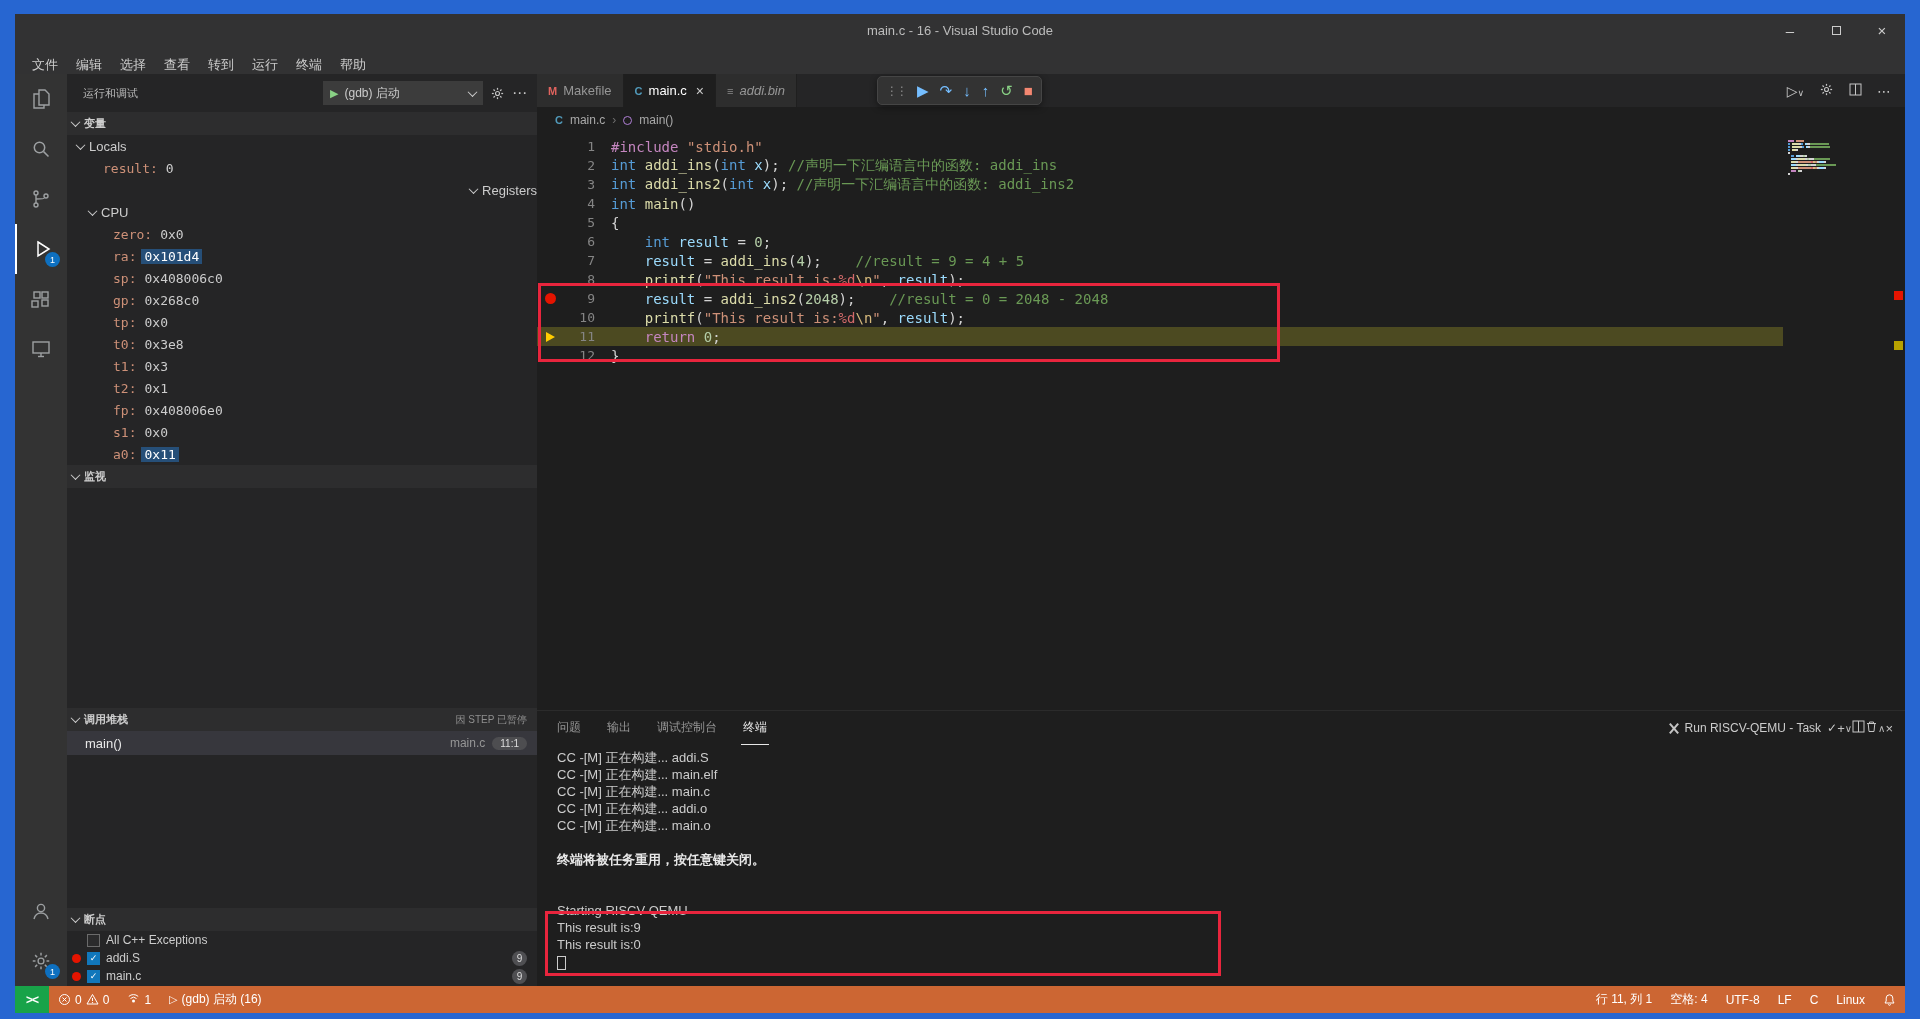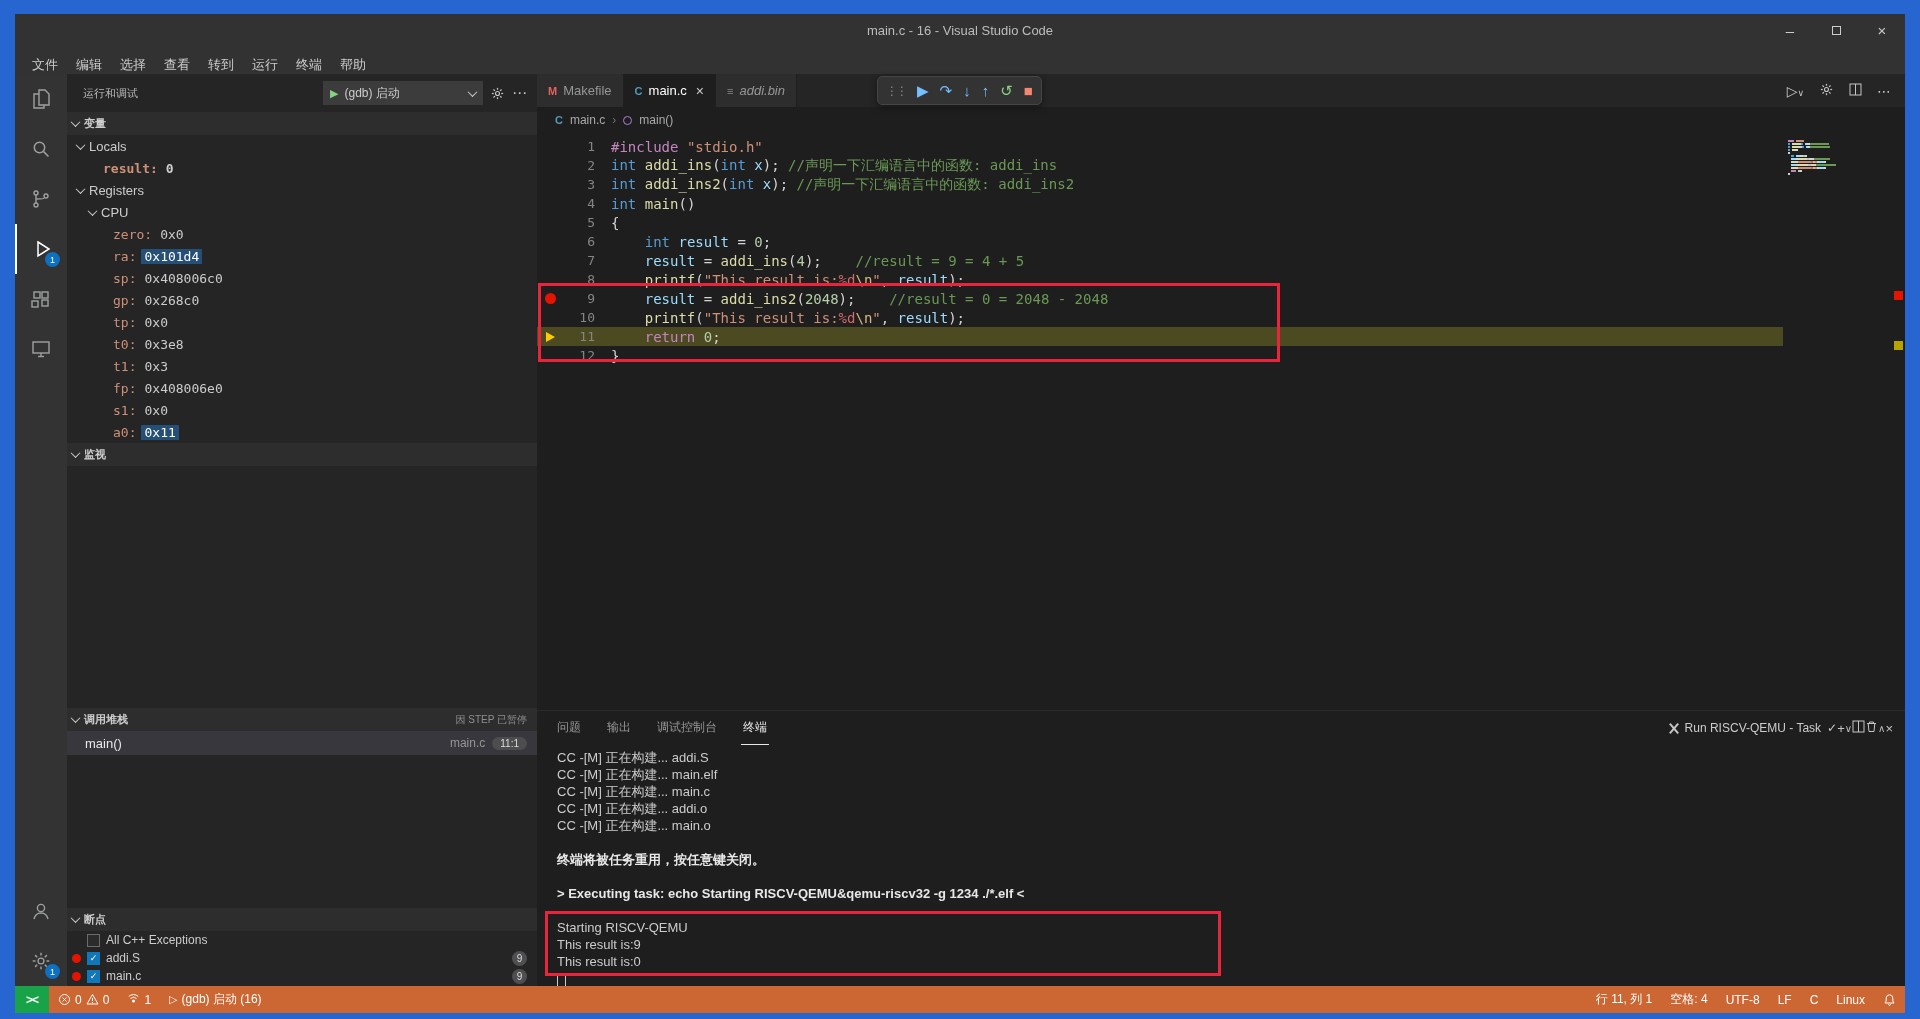--- a/index.html
+++ b/index.html
@@ -270,25 +270,25 @@
       <div class="section">
         <div class="sec-h">
           <span class="chevron"></span>
           <span>变量</span>
         </div>
         <div id="vars-body">
             <div class="tree-row" style="padding-left: 10px;">
               <span class="chevron"></span>
               <span class="tlabel">Locals</span>
             </div>
-            <div class="tree-row" style="padding-left: 36px; font-weight: bold;">
+            <div class="tree-row" style="padding-left: 36px;">
               <span class="vname">result:</span>
               <span class="vval">0</span>
             </div>
-            <div class="tree-row" style="padding-left: 10px;">
+            <div class="tree-row" style="padding-left: 10px; justify-content: flex-end;">
               <span class="chevron"></span>
               <span class="tlabel">Registers</span>
             </div>
             <div class="tree-row" style="padding-left: 22px;">
               <span class="chevron"></span>
               <span class="tlabel">CPU</span>
             </div>
             <div class="tree-row" style="padding-left: 46px;">
               <span class="vname">zero:</span>
               <span class="vval">0x0</span>
@@ -309,20 +309,24 @@
               <span class="vname">tp:</span>
               <span class="vval">0x0</span>
             </div>
             <div class="tree-row" style="padding-left: 46px;">
               <span class="vname">t0:</span>
               <span class="vval">0x3e8</span>
             </div>
             <div class="tree-row" style="padding-left: 46px;">
               <span class="vname">t1:</span>
               <span class="vval">0x3</span>
+            </div>
+            <div class="tree-row" style="padding-left: 46px;">
+              <span class="vname">t2:</span>
+              <span class="vval">0x1</span>
             </div>
             <div class="tree-row" style="padding-left: 46px;">
               <span class="vname">fp:</span>
               <span class="vval">0x408006e0</span>
             </div>
             <div class="tree-row" style="padding-left: 46px;">
               <span class="vname">s1:</span>
               <span class="vval">0x0</span>
             </div>
             <div class="tree-row" style="padding-left: 46px;">
@@ -657,21 +661,20 @@
         <div class="terminal" id="terminal">
           <div class="annot" id="annot-term"></div>
         <div class="t-line">CC -[M] 正在构建... addi.S</div>
             <div class="t-line">CC -[M] 正在构建... main.elf</div>
             <div class="t-line">CC -[M] 正在构建... main.c</div>
             <div class="t-line">CC -[M] 正在构建... addi.o</div>
             <div class="t-line">CC -[M] 正在构建... main.o</div>
             <div class="t-line">&nbsp;</div>
             <div class="t-line t-bold">终端将被任务重用，按任意键关闭。</div>
             <div class="t-line">&nbsp;</div>
-            <div class="t-line t-bold">&gt; Executing task: echo Starting RISCV-QEMU&amp;qemu-riscv32 -g 1234 ./*.elf &lt;</div>
             <div class="t-line">&nbsp;</div>
             <div class="t-line">Starting RISCV-QEMU</div>
             <div class="t-line">This result is:9</div>
             <div class="t-line">This result is:0</div>
             <div class="t-line"><span class="t-cursor"></span></div>
           </div>
       </div>
     </div>
   </div>
 

